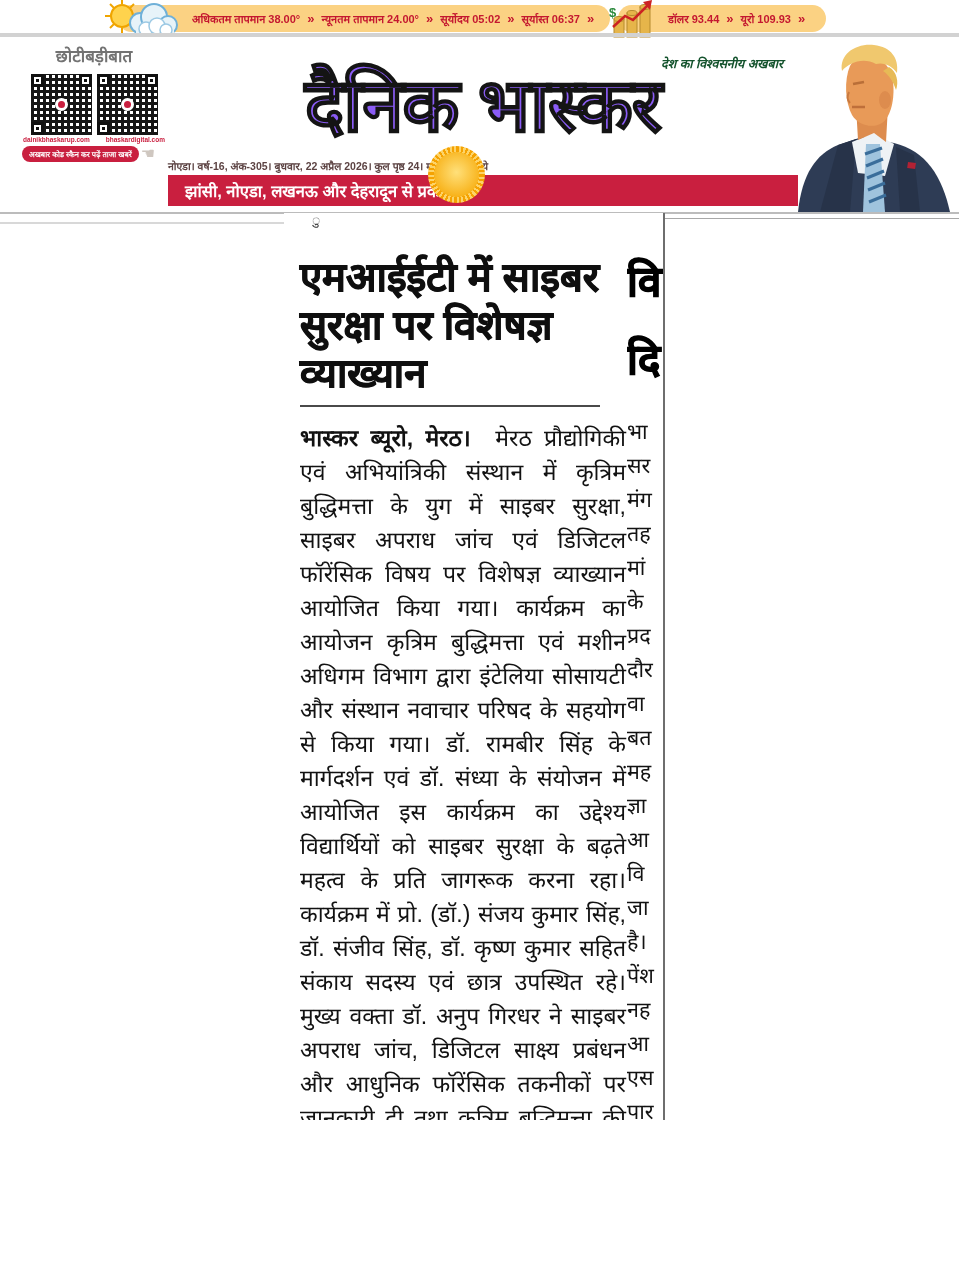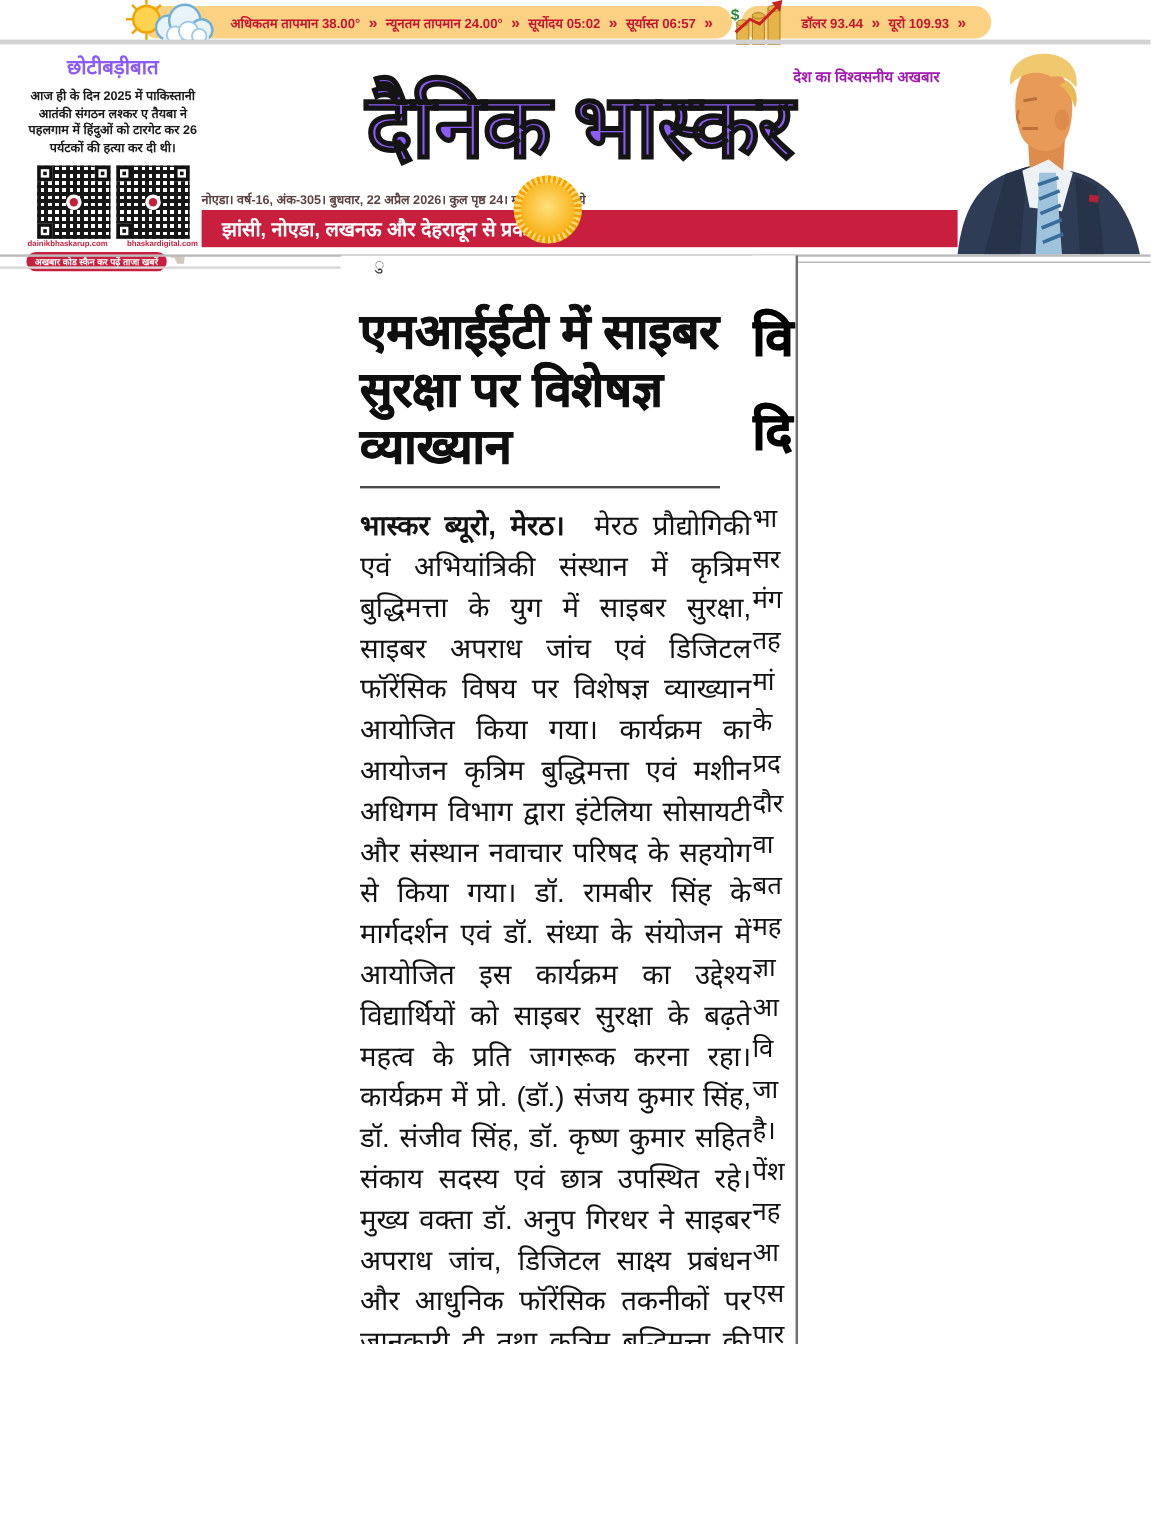--- a/index.html
+++ b/index.html
@@ -12,38 +12,38 @@
   .band1{left:118px;width:492px;padding-left:74px;box-sizing:border-box;}
   .band2{left:618px;width:208px;padding-left:50px;box-sizing:border-box;}
   .strip-items{display:flex;align-items:center;gap:6px;font-size:11px;font-weight:bold;color:#c41830;white-space:nowrap;}
   .strip-items .arr{color:#c41830;font-size:13px;margin:0 1px;}
   .suncloud{position:absolute;left:96px;top:-3px;}
   .coins{position:absolute;left:608px;top:-1px;}
   .strip-divider{position:absolute;left:0;top:33px;width:959px;height:4px;background:#d2d2d2;}
 
   
   .choti{position:absolute;left:22px;top:44px;width:144px;text-align:center;}
-  .choti-title{font-size:17px;font-weight:bold;color:#8b5cf6;}
+  .choti-title{font-size:17px;font-weight:bold;color:#737373;}
   .choti-body{margin-top:6px;font-size:10.5px;font-weight:bold;line-height:14.5px;color:#1a1a1a;}
   .qr-row{margin-top:7px;display:flex;gap:5px;justify-content:center;}
   .qr{position:relative;width:61px;height:61px;background:
       repeating-linear-gradient(0deg,#161616 0 3px,transparent 3px 6px),
       repeating-linear-gradient(90deg,#161616 0 3px,transparent 3px 6px);}
   .fp{position:absolute;width:13px;height:13px;border:3px solid #111;background:#fff;box-sizing:border-box;}
   .fp::after{content:"";position:absolute;inset:2px;background:#111;}
   .fp.tl{left:0;top:0}.fp.tr{right:0;top:0}.fp.bl{left:0;bottom:0}
   .qr-dot{position:absolute;left:24px;top:24px;width:13px;height:13px;background:#fff;border-radius:50%;}
   .qr-dot::after{content:"";position:absolute;inset:3px;background:#c91f3f;border-radius:50%;}
   .qr-labels{display:flex;justify-content:space-between;padding:1px 1px 0 1px;font-size:6.5px;font-weight:bold;color:#c91f3f;}
   .scan-row{margin-top:3px;display:flex;align-items:center;justify-content:flex-start;}
   .scan-btn{background:#c91f3f;color:#fff;font-size:7.5px;font-weight:bold;border-radius:8px;
             padding:3px 7px;white-space:nowrap;}
   .hand-icon{font-size:16px;color:#cfc7c0;margin-left:2px;line-height:1;}
 
-  .tagline{position:absolute;right:176px;top:55px;font-size:12.5px;font-weight:bold;color:#a21caf;}
+  .tagline{position:absolute;right:176px;top:55px;font-size:12.5px;font-weight:bold;color:#14532d;font-style:italic;}
   .masthead{position:absolute;left:178px;top:56px;width:610px;text-align:center;
             font-size:74px;line-height:100px;font-weight:900;color:#8b5cf6;
             -webkit-text-stroke:2px #141414;letter-spacing:-1px;white-space:nowrap;}
   .edition{position:absolute;left:168px;top:159px;font-size:10.5px;font-weight:bold;color:#5c4343;white-space:nowrap;}
   .redbar{position:absolute;left:168px;top:175px;width:630px;height:31px;background:#c91f3f;
           display:flex;align-items:center;padding-left:17px;box-sizing:border-box;
           color:#fff;font-size:16.5px;font-weight:bold;}
   .sunlogo{position:absolute;left:428px;top:146px;width:57px;height:57px;border-radius:50%;
            background:repeating-conic-gradient(#f5a201 0 5deg,#fdd469 5deg 10deg);}
   .sunlogo::after{content:"";position:absolute;inset:6px;border-radius:50%;
@@ -78,21 +78,21 @@
 <div class="page">
 
   <div class="band band1">
     <span class="strip-items" id="weather-items">
         <span>अधिकतम तापमान 38.00°</span>
         <span class="arr">»</span>
         <span>न्यूनतम तापमान 24.00°</span>
         <span class="arr">»</span>
         <span>सूर्योदय 05:02</span>
         <span class="arr">»</span>
-        <span>सूर्यास्त 06:57</span>
+        <span>सूर्यास्त 06:37</span>
         <span class="arr">»</span>
       </span>
   </div>
   <div class="band band2">
     <span class="strip-items" id="currency-items">
         <span>डॉलर 93.44</span>
         <span class="arr">»</span>
         <span>यूरो 109.93</span>
         <span class="arr">»</span>
       </span>
@@ -131,21 +131,20 @@
         <ellipse cx="37" cy="8" rx="5" ry="2.5"></ellipse>
     </g>
     <path d="M5 28 L17 17 L25 21 L41 5" stroke="#cc2222" stroke-width="2.5" fill="none"></path>
     <polygon points="35,3 44,1 42,11" fill="#cc2222"></polygon>
     <text x="1" y="18" fill="#2c8a3e" font-size="13" font-weight="bold">$</text>
   </svg>
   <div class="strip-divider"></div>
 
   <div class="choti">
     <div class="choti-title">छोटीबड़ीबात</div>
-    <div class="choti-body">आज ही के दिन 2025 में पाकिस्तानी आतंकी संगठन लश्कर ए तैयबा ने पहलगाम में हिंदुओं को टारगेट कर 26 पर्यटकों की हत्या कर दी थी।</div>
     <div class="qr-row">
       <div class="qr">
         <span class="fp tl"></span>
           <span class="fp tr"></span>
           <span class="fp bl"></span>
           <span class="qr-dot"></span>
       </div>
       <div class="qr">
         <span class="fp tl"></span>
           <span class="fp tr"></span>

